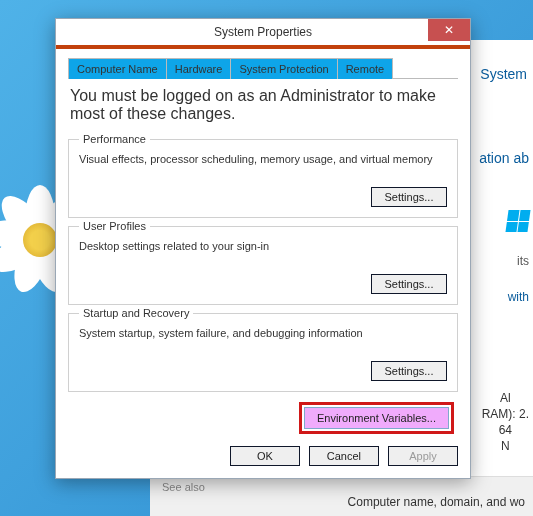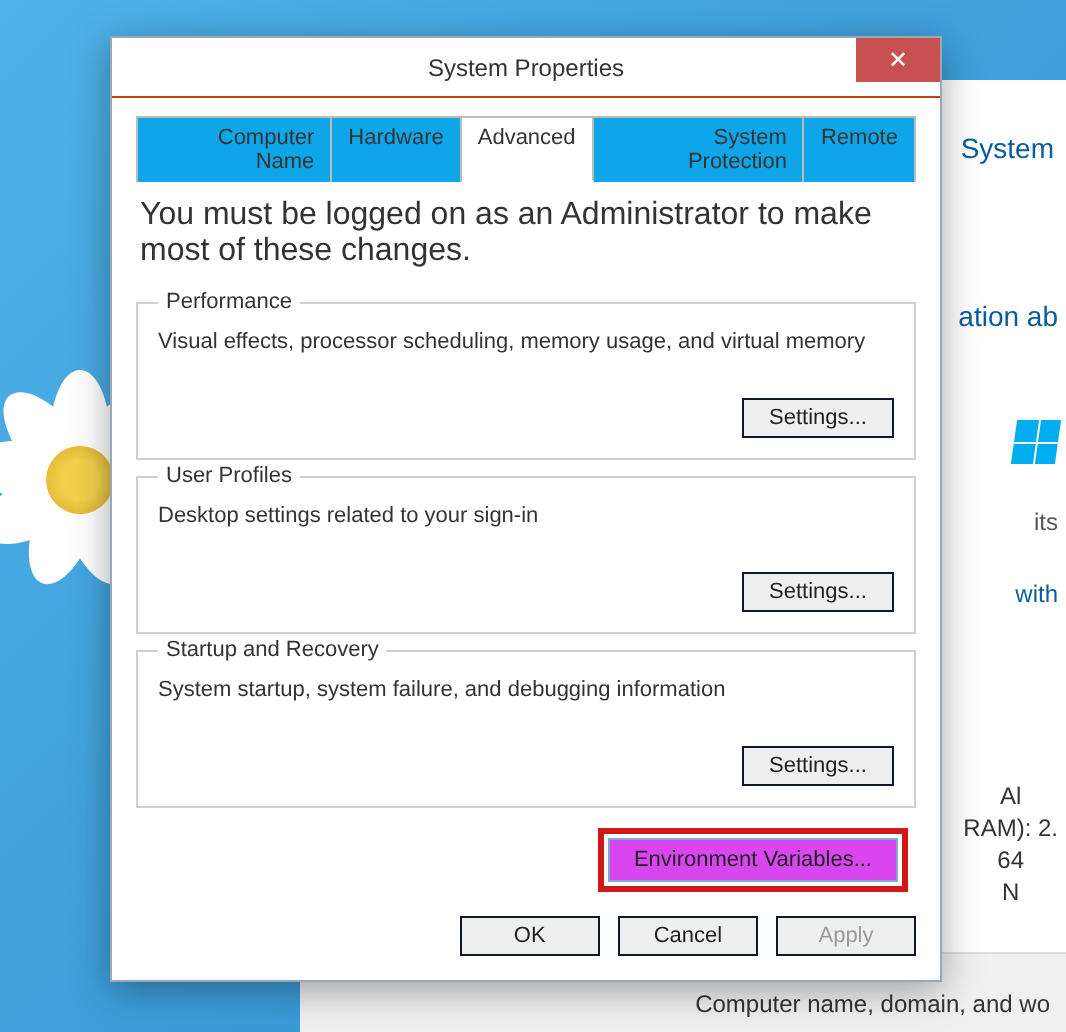--- a/index.html
+++ b/index.html
@@ -82,21 +82,21 @@
     border: 1px solid #9aa7b5;
     box-shadow: 0 4px 18px rgba(0,0,0,0.35);
   }
   .titlebar {
     height: 30px;
     background: #fff;
     display: flex;
     align-items: center;
     justify-content: center;
     position: relative;
-    border-bottom: 1px solid #c2410c;
+    border-bottom: 4px solid #c2410c;
   }
   .titlebar .title {
     font-size: 12px;
     color: #333;
   }
   .close-btn {
     position: absolute;
     right: 0;
     top: 0;
     width: 42px;
@@ -176,21 +176,21 @@
   }
   .btn.disabled { color: #9a9a9a; cursor: default; }
   .env-wrap {
     text-align: right;
     margin: 6px 0 4px 0;
     padding: 4px;
   }
   .env-btn {
     display: inline-block;
     padding: 4px 12px;
-    background: #d946ef;
+    background: #f0abfc;
     border: 1px solid #7fa9cc;
     font-size: 11px;
     color: #222;
     cursor: pointer;
   }
   .highlight-ring {
     border: 3px solid #d01818;
     display: inline-block;
     padding: 2px;
   }
@@ -248,21 +248,20 @@
   <div class="titlebar">
     <span class="title">System Properties</span>
     <div class="close-btn">
       <span>✕</span>
     </div>
   </div>
   <div class="content">
     <div class="tabs">
       <div class="tab">Computer Name</div>
       <div class="tab">Hardware</div>
-      <div class="tab active">Advanced</div>
       <div class="tab">System Protection</div>
       <div class="tab">Remote</div>
     </div>
 
     <div class="infotext">You must be logged on as an Administrator to make most of these changes.</div>
 
     <fieldset>
       <legend>Performance</legend>
       <div class="fs-desc">Visual effects, processor scheduling, memory usage, and virtual memory</div>
       <div class="btnrow">

